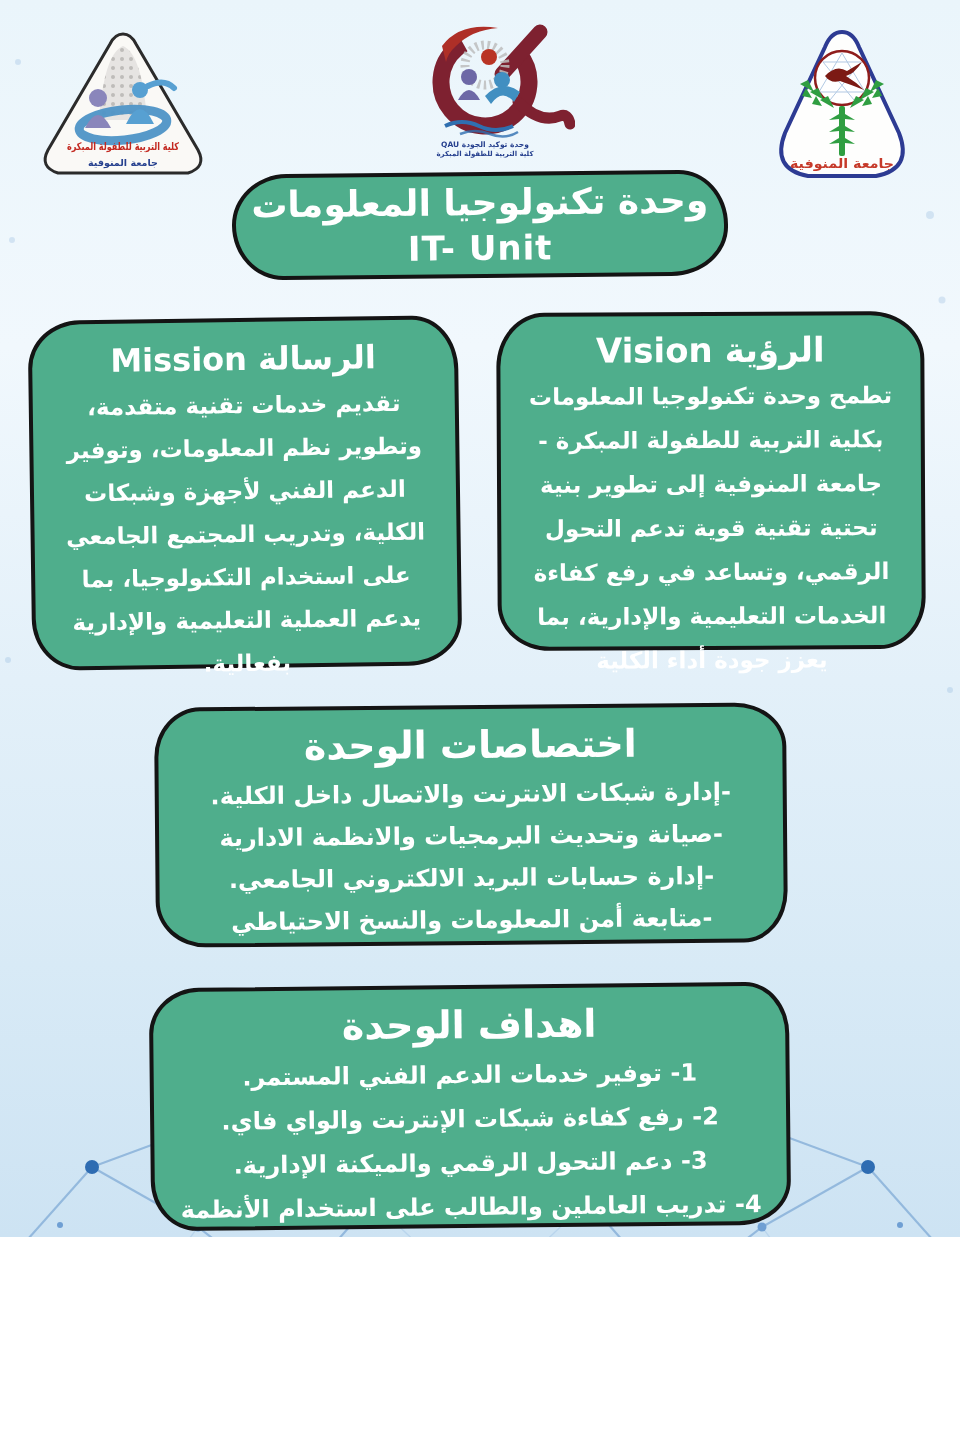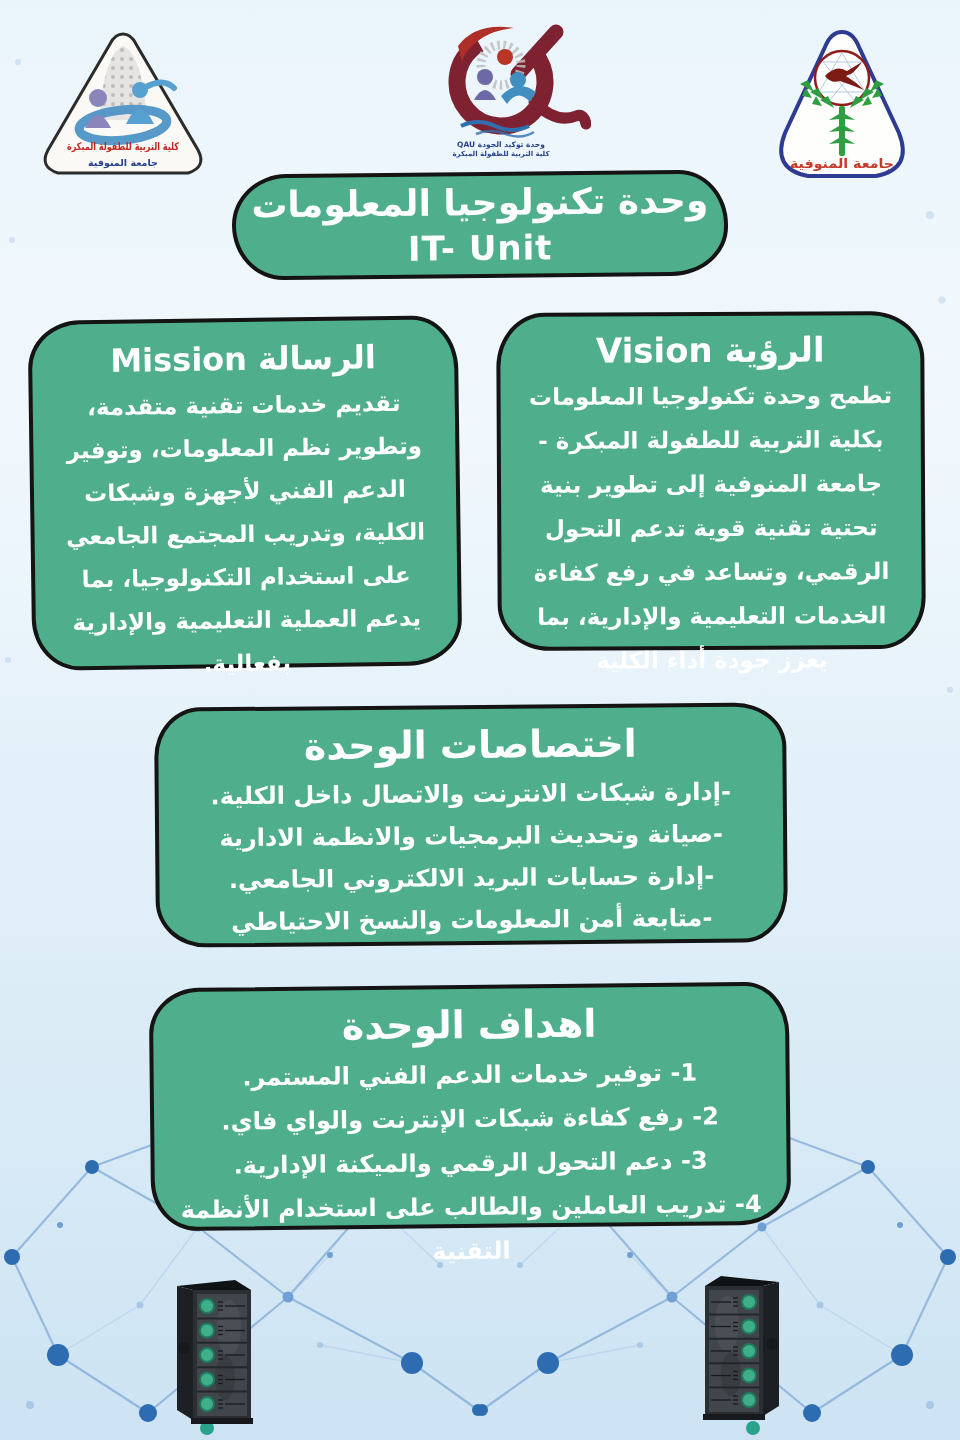--- a/index.html
+++ b/index.html
@@ -1,17 +1,17 @@
 <!DOCTYPE html>
 <html lang="ar"><head>
 <meta charset="utf-8">
 <style>
   html,body{margin:0;padding:0;}
   .canvas{
-    position:relative;width:960px;height:1440px;overflow:hidden;
+    position:relative;width:960px;height:1237px;overflow:hidden;
     background:linear-gradient(180deg,#eaf5fb 0%,#f1f8fd 28%,#e3f0f9 55%,#d8eaf6 78%,#cde3f3 100%);
     font-family:"DejaVu Sans",sans-serif;
   }
   .bg-svg{position:absolute;left:0;top:0;width:960px;height:1440px;z-index:0;pointer-events:none;}
   .logo{position:absolute;z-index:2;}
   .gbox{
     position:absolute;z-index:3;background:#4fae8c;border:4px solid #141414;
     color:#ffffff;text-align:center;box-sizing:border-box;
   }
   .pill{
@@ -188,21 +188,21 @@
       <circle cx="70" cy="70" r="9" fill="#8a86bb"></circle>
       <path d="M57,100 Q70,74 83,100 Z" fill="#8a86bb"></path>
       <circle cx="112" cy="62" r="8" fill="#57a0d2"></circle>
       <path d="M98,96 Q112,66 126,96 Z" fill="#57a0d2"></path>
       <path d="M120,58 Q136,50 146,60" stroke="#57a0d2" stroke-width="6" fill="none" stroke-linecap="round"></path>
       <text x="95" y="122" font-size="10.5" font-weight="bold" fill="#c3271f" text-anchor="middle" textLength="112" lengthAdjust="spacingAndGlyphs" direction="rtl">كلية التربية للطفولة المبكرة</text>
       <text x="95" y="138" font-size="9.5" font-weight="bold" fill="#27418f" text-anchor="middle" textLength="70" lengthAdjust="spacingAndGlyphs" direction="rtl">جامعة المنوفية</text>
     </svg>
   </div>
 
-  <div class="logo" style="left:406px;top:20px;width:185px;height:138px;">
+  <div class="logo" style="left:390px;top:20px;width:185px;height:138px;">
     <svg viewBox="0 0 185 138" width="185" height="138">
       <circle cx="95" cy="62" r="44" stroke="#7e2130" stroke-width="17" fill="none" stroke-dasharray="215 62" transform="rotate(-40 95 62)"></circle>
       <path d="M52,26 Q70,2 108,8 Q82,10 66,26 Q58,33 56,42 Z" fill="#ae2f27"></path>
       <path d="M150,12 L112,54" stroke="#7e2130" stroke-width="15" stroke-linecap="round"></path>
       <path d="M128,82 Q150,104 170,96 Q178,93 180,104" stroke="#7e2130" stroke-width="11" fill="none" stroke-linecap="round"></path>
       <circle cx="95" cy="45" r="20" stroke="#bdbdbd" stroke-width="9" fill="none" stroke-dasharray="2.5 3.5" opacity="0.85"></circle>
       <circle cx="99" cy="37" r="8" fill="#b93425"></circle>
       <circle cx="79" cy="57" r="8" fill="#6d68a6"></circle>
       <path d="M68,80 Q79,60 90,80 Z" fill="#6d68a6"></path>
       <circle cx="112" cy="60" r="8" fill="#418fc1"></circle>

